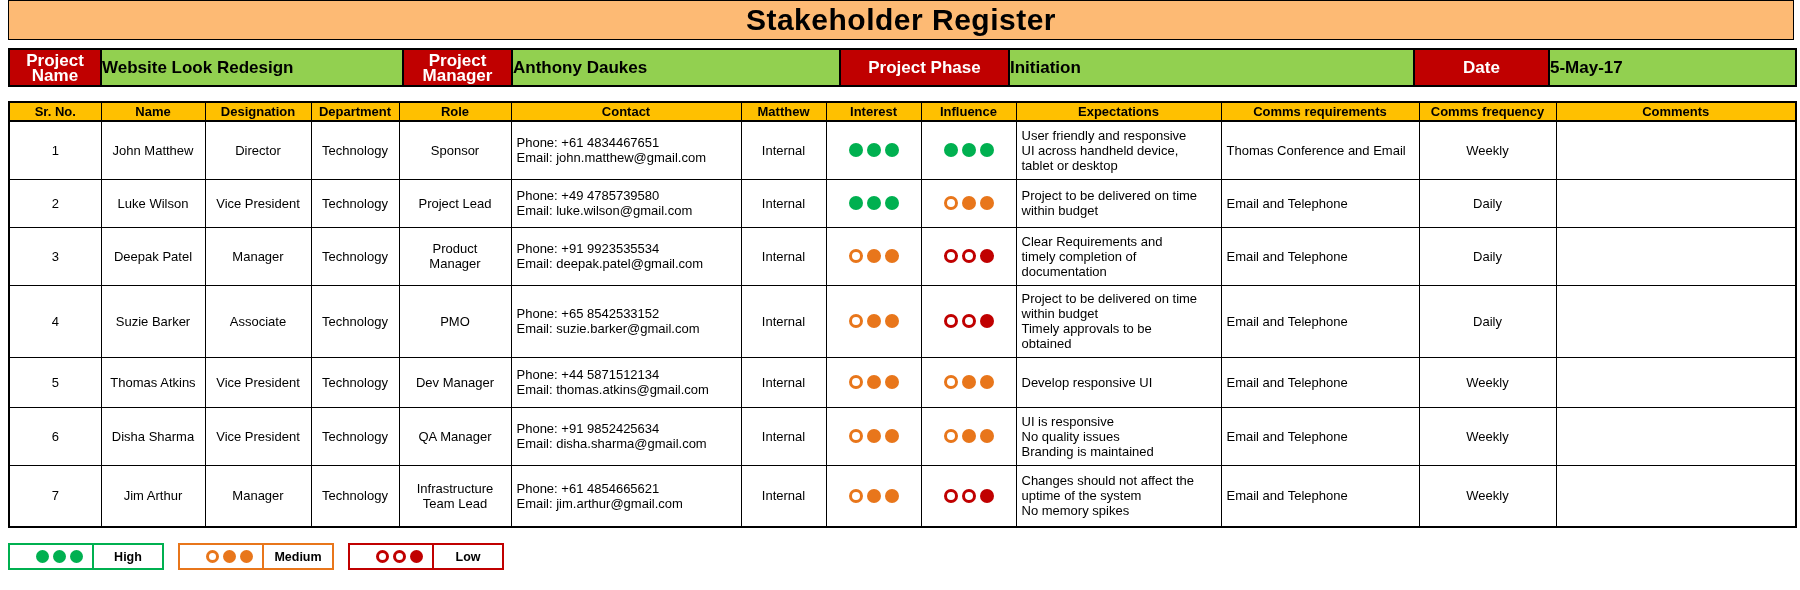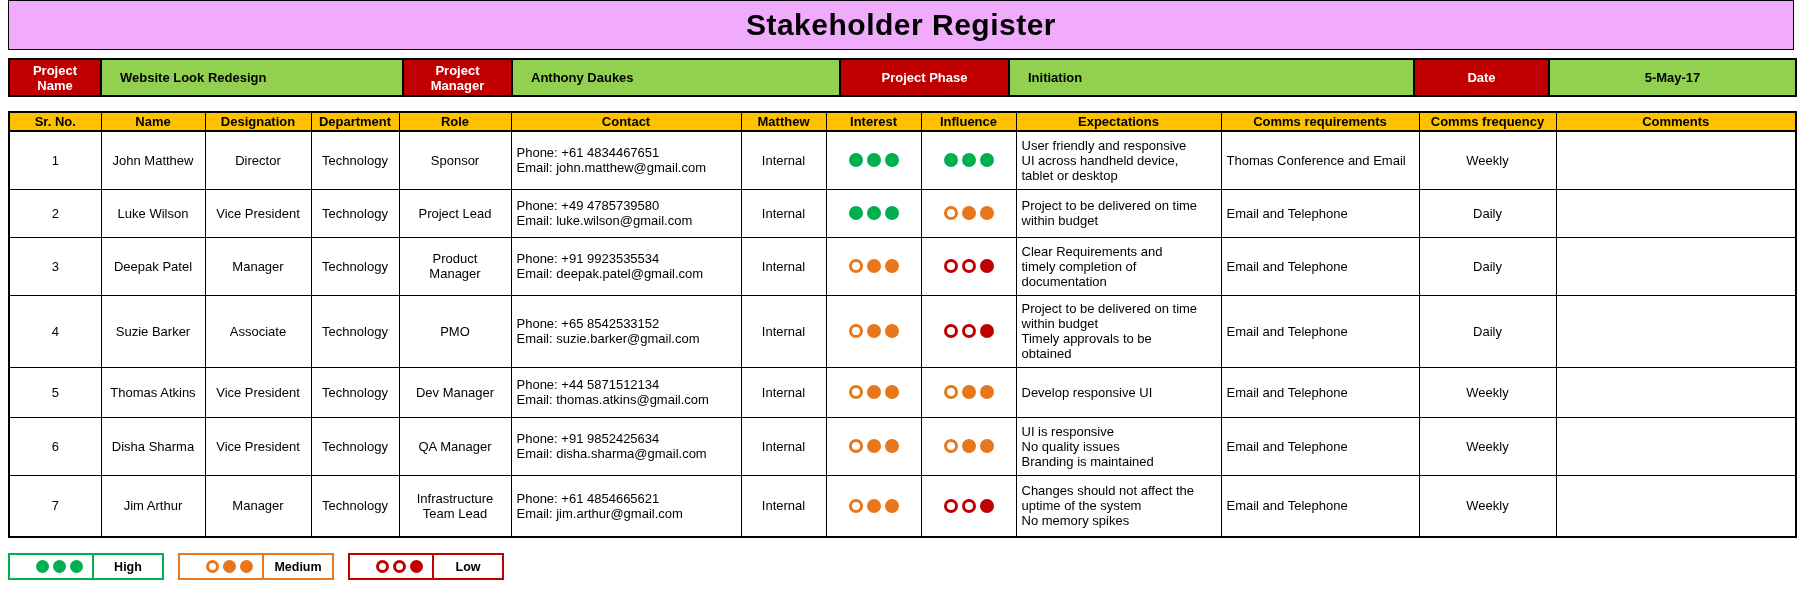--- a/index.html
+++ b/index.html
@@ -6,35 +6,35 @@
   html,body { background:#fff; }
   body {
     width:1800px; height:590px;
     font-family:"Liberation Sans","DejaVu Sans",sans-serif;
     color:#000; overflow:hidden;
   }
   .page { padding:0 6px 0 8px; }
 
   
   .banner {
-    height:50px; background:#f0abfc; border:1px solid #000;
+    height:40px; background:#fdba74; border:1px solid #000;
     display:flex; align-items:center; justify-content:center;
   }
   .banner span { font-size:30px; font-weight:700; letter-spacing:0.5px; }
 
   .gap8 { height:8px; } .gap14 { height:14px; }
 
   
   table { border-collapse:collapse; table-layout:fixed; width:1787px; }
-  .projbar td { border:2px solid #000; height:37px; padding:1px 18px; font-size:13px; }
+  .projbar td { border:2px solid #000; height:37px; padding:1px 0; font-size:17px; }
   .projbar .lbl {
     background:#C00000; color:#fff; font-weight:700; text-align:center; line-height:15px;
   }
   .projbar .val { background:#92D050; font-weight:700; text-align:left; }
-  .projbar .val.center { text-align:center; }
+  .projbar .val.center { text-align:left; }
 
   
   .main { border:2px solid #000; }
   .main th, .main td { border:1px solid #000; font-size:13px; vertical-align:middle; padding:1px 5px; }
   .main thead th {
     background:#FFC000; font-weight:700; height:14px; text-align:center;
     border-top:2px solid #000; border-bottom:2px solid #000; padding:1px 2px;
   }
   .main td.c { text-align:center; }
   .main td.l { text-align:left; }

